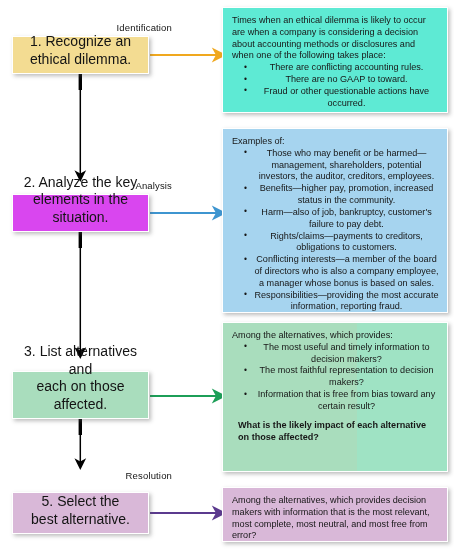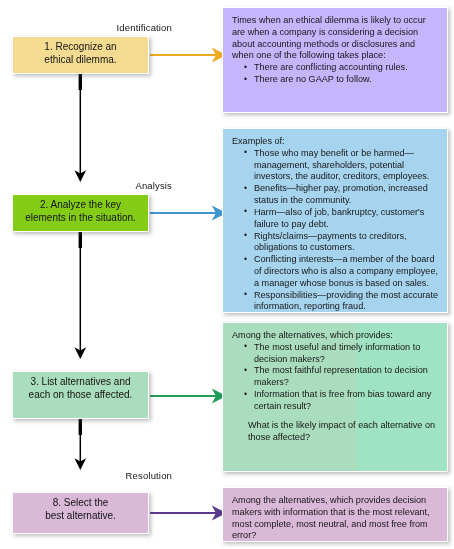--- a/index.html
+++ b/index.html
@@ -32,64 +32,65 @@
 
   
   .step-box {
     position: absolute;
     left: 12px;
     width: 137px;
     border: 1.3px solid #ffffff;
     box-sizing: border-box;
     box-shadow: 2px 2px 4px rgba(90,90,90,0.40);
     display: flex;
-    align-items: flex-start;
+    align-items: flex-end;
     justify-content: center;
     text-align: center;
     padding: 4px 5px;
-    font-size: 10px;
+    font-size: 14px;
     line-height: 1.27;
     color: #141414;
   }
   .step-box span { display: block; }
 
   #step-1 { top: 36px;  height: 38px; background: #f3dc92; }
-  #step-2 { top: 194px; height: 38px; background: #84cc16; }
+  #step-2 { top: 194px; height: 38px; background: #d946ef; }
   #step-3 { top: 371px; height: 48px; background: #a9ddbd; }
   #step-4 { top: 492px; height: 42px; background: #d9b8d8; }
 
   
   .detail-panel {
     position: absolute;
     left: 222px;
     width: 226px;
     border: 1.3px solid #ffffff;
     box-sizing: border-box;
     box-shadow: 2px 2px 4px rgba(90,90,90,0.40);
     padding: 7px 8px 7px 9px;
     font-size: 9.1px;
     line-height: 1.30;
     color: #171717;
   }
-  #panel-1 { top: 7px;   height: 106px; background: #c4b5fd; }
+  #panel-1 { top: 7px;   height: 106px; background: #5eead4; }
   #panel-2 { top: 128px; height: 185px; background: #a6d4ef; }
   #panel-3 { top: 322px; height: 150px; background: linear-gradient(90deg,#a9ddbd 0%,#a9ddbd 60%,#9fe3c4 60%,#9fe3c4 100%); }
   #panel-4 { top: 487px; height: 55px;  background: #d9b8d8; }
 
   .panel-lead { margin: 0 0 0px 0; }
-  .panel-tail { margin: 7px 0 0 16px; }
+  .panel-tail { margin: 7px 0 0 6px; font-weight: bold; }
   ul.panel-list {
     margin: 0;
     padding: 0 0 0 13px;
     list-style: none;
   }
   ul.panel-list li {
     position: relative;
     padding-left: 9px;
     margin: 0 0 0 0;
+    text-align: center;
   }
   ul.panel-list li::before {
     content: "\2022";
     position: absolute;
     left: -1px;
     top: -0.5px;
     font-size: 8.5px;
   }
 
   
@@ -160,30 +161,31 @@
 
   <div class="step-box" id="step-3">
     <div>
       <span>3. List alternatives and</span>
       <span>each on those affected.</span>
     </div>
   </div>
 
   <div class="step-box" id="step-4">
     <div>
-      <span>8. Select the</span>
+      <span>5. Select the</span>
       <span>best alternative.</span>
     </div>
   </div>
 
   <div class="detail-panel" id="panel-1">
     <p class="panel-lead">Times when an ethical dilemma is likely to occur are when a company is considering a decision about accounting methods or disclosures and when one of the following takes place:</p>
     <ul class="panel-list">
       <li>There are conflicting accounting rules.</li>
-      <li>There are no GAAP to follow.</li>
+      <li>There are no GAAP to toward.</li>
+      <li>Fraud or other questionable actions have occurred.</li>
     </ul>
   </div>
 
   <div class="detail-panel" id="panel-2">
     <p class="panel-lead">Examples of:</p>
     <ul class="panel-list">
       <li>Those who may benefit or be harmed—management, shareholders, potential investors, the auditor, creditors, employees.</li>
       <li>Benefits—higher pay, promotion, increased status in the community.</li>
       <li>Harm—also of job, bankruptcy, customer's failure to pay debt.</li>
       <li>Rights/claims—payments to creditors, obligations to customers.</li>

